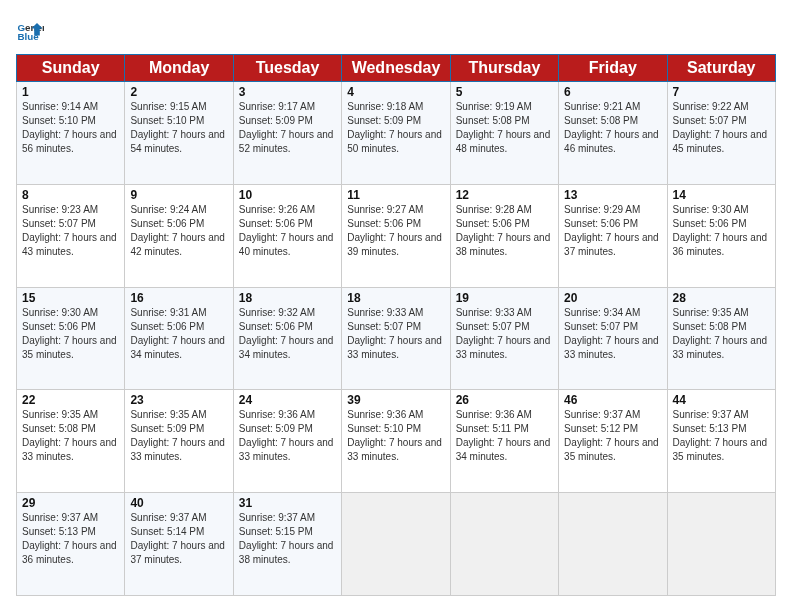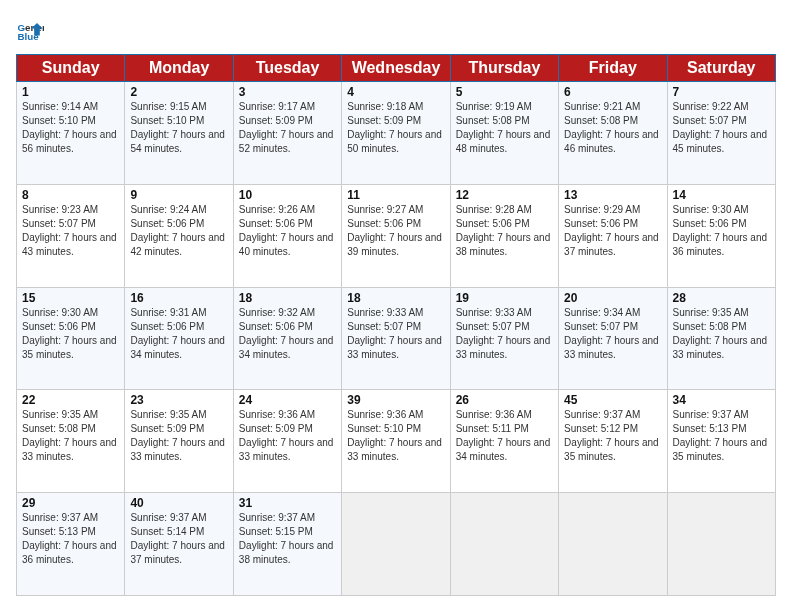--- a/index.html
+++ b/index.html
@@ -232,25 +232,25 @@
       </td>
           <td>
         <span class="day-num">39</span>
         <span class="day-info">Sunrise: 9:36 AM<br>Sunset: 5:10 PM<br>Daylight: 7 hours and 33 minutes.</span>
       </td>
           <td>
         <span class="day-num">26</span>
         <span class="day-info">Sunrise: 9:36 AM<br>Sunset: 5:11 PM<br>Daylight: 7 hours and 34 minutes.</span>
       </td>
           <td>
-        <span class="day-num">45</span>
+        <span class="day-num">46</span>
         <span class="day-info">Sunrise: 9:37 AM<br>Sunset: 5:12 PM<br>Daylight: 7 hours and 35 minutes.</span>
       </td>
           <td>
-        <span class="day-num">34</span>
+        <span class="day-num">44</span>
         <span class="day-info">Sunrise: 9:37 AM<br>Sunset: 5:13 PM<br>Daylight: 7 hours and 35 minutes.</span>
       </td>
         </tr>
         <tr>
           <td>
         <span class="day-num">29</span>
         <span class="day-info">Sunrise: 9:37 AM<br>Sunset: 5:13 PM<br>Daylight: 7 hours and 36 minutes.</span>
       </td>
           <td>
         <span class="day-num">40</span>

